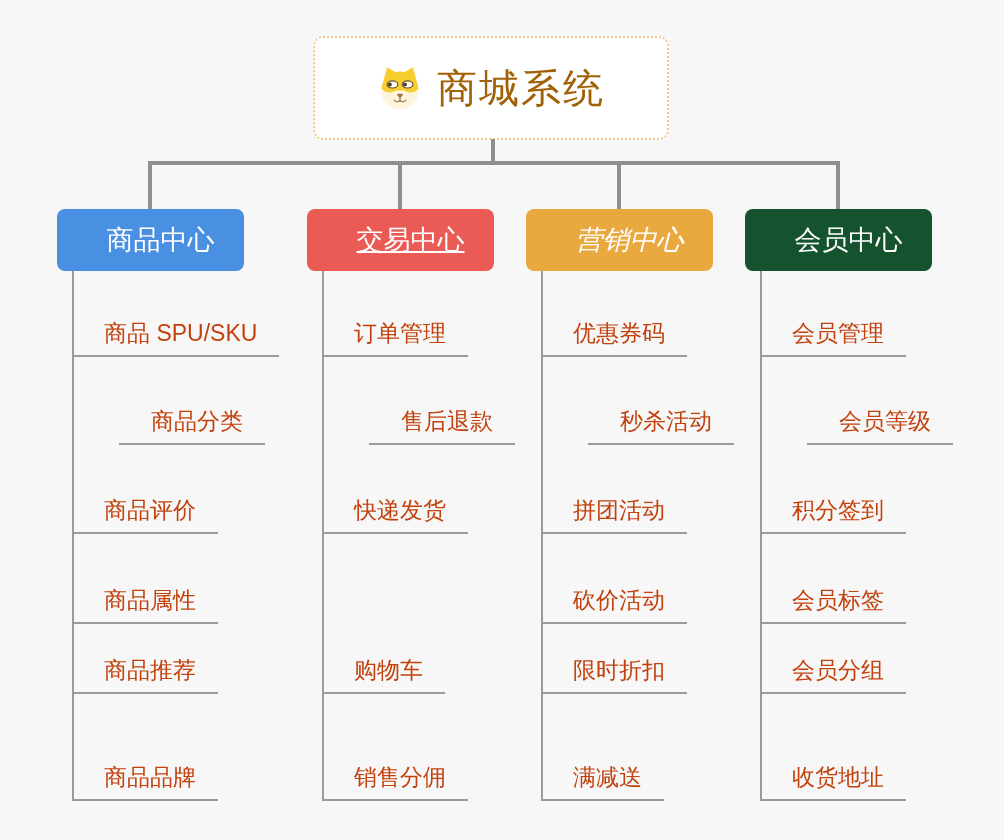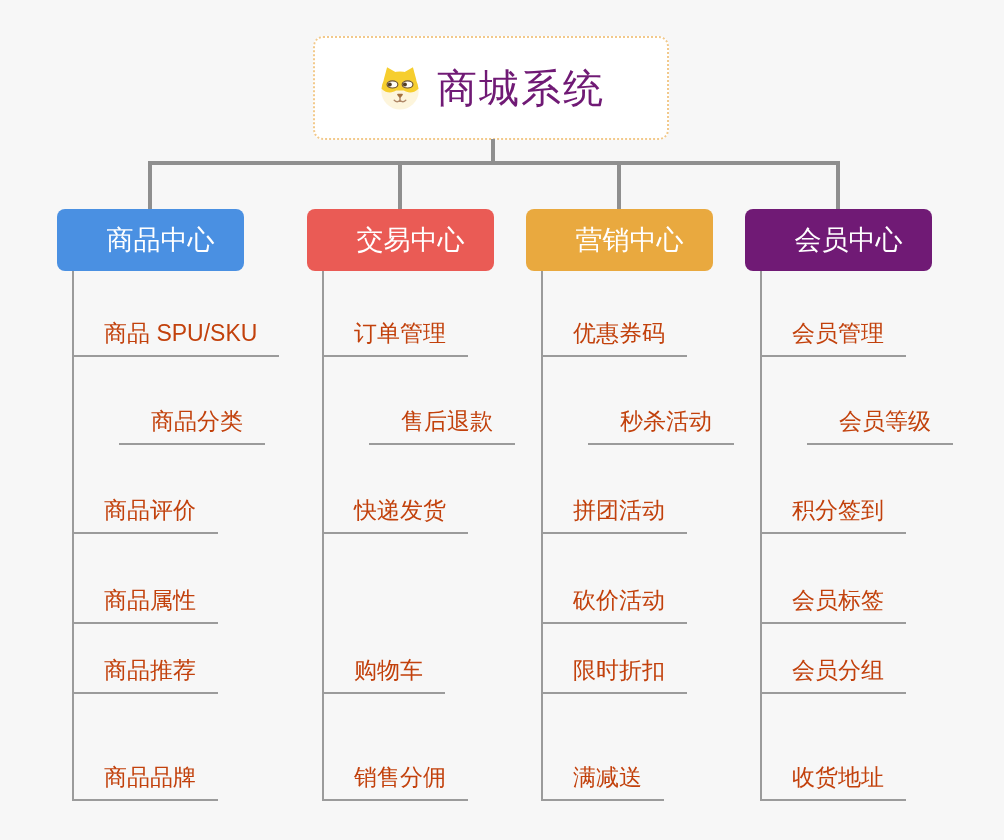--- a/index.html
+++ b/index.html
@@ -68,21 +68,21 @@
         <path d="M6.3 33 C8 16 18 9 32 9 C46 9 56 16 57.7 33 C50 40.5 42 38.5 37.5 35.5 L26.5 35.5 C22 38.5 14 40.5 6.3 33 Z" fill="#f6ce2e"></path>
         <ellipse cx="21.5" cy="27" rx="7.5" ry="5" fill="#fffdf5" stroke="#6b5335" stroke-width="1.6"></ellipse>
         <circle cx="17.8" cy="27" r="2.8" fill="#503c22"></circle>
         <ellipse cx="42.5" cy="27" rx="7.5" ry="5" fill="#fffdf5" stroke="#6b5335" stroke-width="1.6"></ellipse>
         <circle cx="38.8" cy="27" r="2.8" fill="#503c22"></circle>
         <path d="M29 41 h6 l-3 4 Z" fill="#a4703f" stroke="#a4703f" stroke-width="2" stroke-linejoin="round"></path>
         <path d="M32 45 v3" stroke="#b08969" stroke-width="2" stroke-linecap="round"></path>
         <path d="M24 49 Q28 53 32 49 Q36 53 40 49" stroke="#b08969" stroke-width="2" fill="none" stroke-linecap="round"></path>
       </svg>
     </span>
-    <span class="root-title" style="color: #701a75;">商城系统</span>
+    <span class="root-title" style="color: #a16207;">商城系统</span>
   </div>
 
   <div class="tline stem" style="background: rgb(143, 143, 143);"></div>
   <div class="tline hline" style="background: rgb(143, 143, 143);"></div>
   <div class="tline drop drop-0" style="background: rgb(143, 143, 143);"></div>
   <div class="tline drop drop-1" style="background: rgb(143, 143, 143);"></div>
   <div class="tline drop drop-2" style="background: rgb(143, 143, 143);"></div>
   <div class="tline drop drop-3" style="background: rgb(143, 143, 143);"></div>
 
   <div class="branch branch-0">
@@ -102,41 +102,41 @@
       </div>
     <div class="leaf r5">
         <span>商品推荐</span>
       </div>
     <div class="leaf r6">
         <span>商品品牌</span>
       </div>
   </div>
 
   <div class="branch branch-1">
-    <div class="branch-header" style="background: rgb(234, 91, 85);">交易中心</div>
+    <div class="branch-header" style="background: rgb(234, 91, 85); text-decoration: underline;">交易中心</div>
     <div class="trunk" style="background: rgb(155, 155, 155);"></div>
     <div class="leaf r1">
         <span>订单管理</span>
       </div>
     <div class="leaf r2">
         <span>售后退款</span>
       </div>
     <div class="leaf r3">
         <span>快递发货</span>
       </div>
     <div class="leaf r5">
         <span>购物车</span>
       </div>
     <div class="leaf r6">
         <span>销售分佣</span>
       </div>
   </div>
 
   <div class="branch branch-2">
-    <div class="branch-header" style="background: rgb(233, 169, 63);">营销中心</div>
+    <div class="branch-header" style="background: rgb(233, 169, 63); font-style: italic;">营销中心</div>
     <div class="trunk" style="background: rgb(155, 155, 155);"></div>
     <div class="leaf r1">
         <span>优惠券码</span>
       </div>
     <div class="leaf r2">
         <span>秒杀活动</span>
       </div>
     <div class="leaf r3">
         <span>拼团活动</span>
       </div>
@@ -145,21 +145,21 @@
       </div>
     <div class="leaf r6">
         <span>满减送</span>
       </div>
     <div class="leaf r5">
         <span>限时折扣</span>
       </div>
   </div>
 
   <div class="branch branch-3">
-    <div class="branch-header" style="background: #701a75;">会员中心</div>
+    <div class="branch-header" style="background: #14532d;">会员中心</div>
     <div class="trunk" style="background: rgb(155, 155, 155);"></div>
     <div class="leaf r1">
         <span>会员管理</span>
       </div>
     <div class="leaf r2">
         <span>会员等级</span>
       </div>
     <div class="leaf r3">
         <span>积分签到</span>
       </div>

